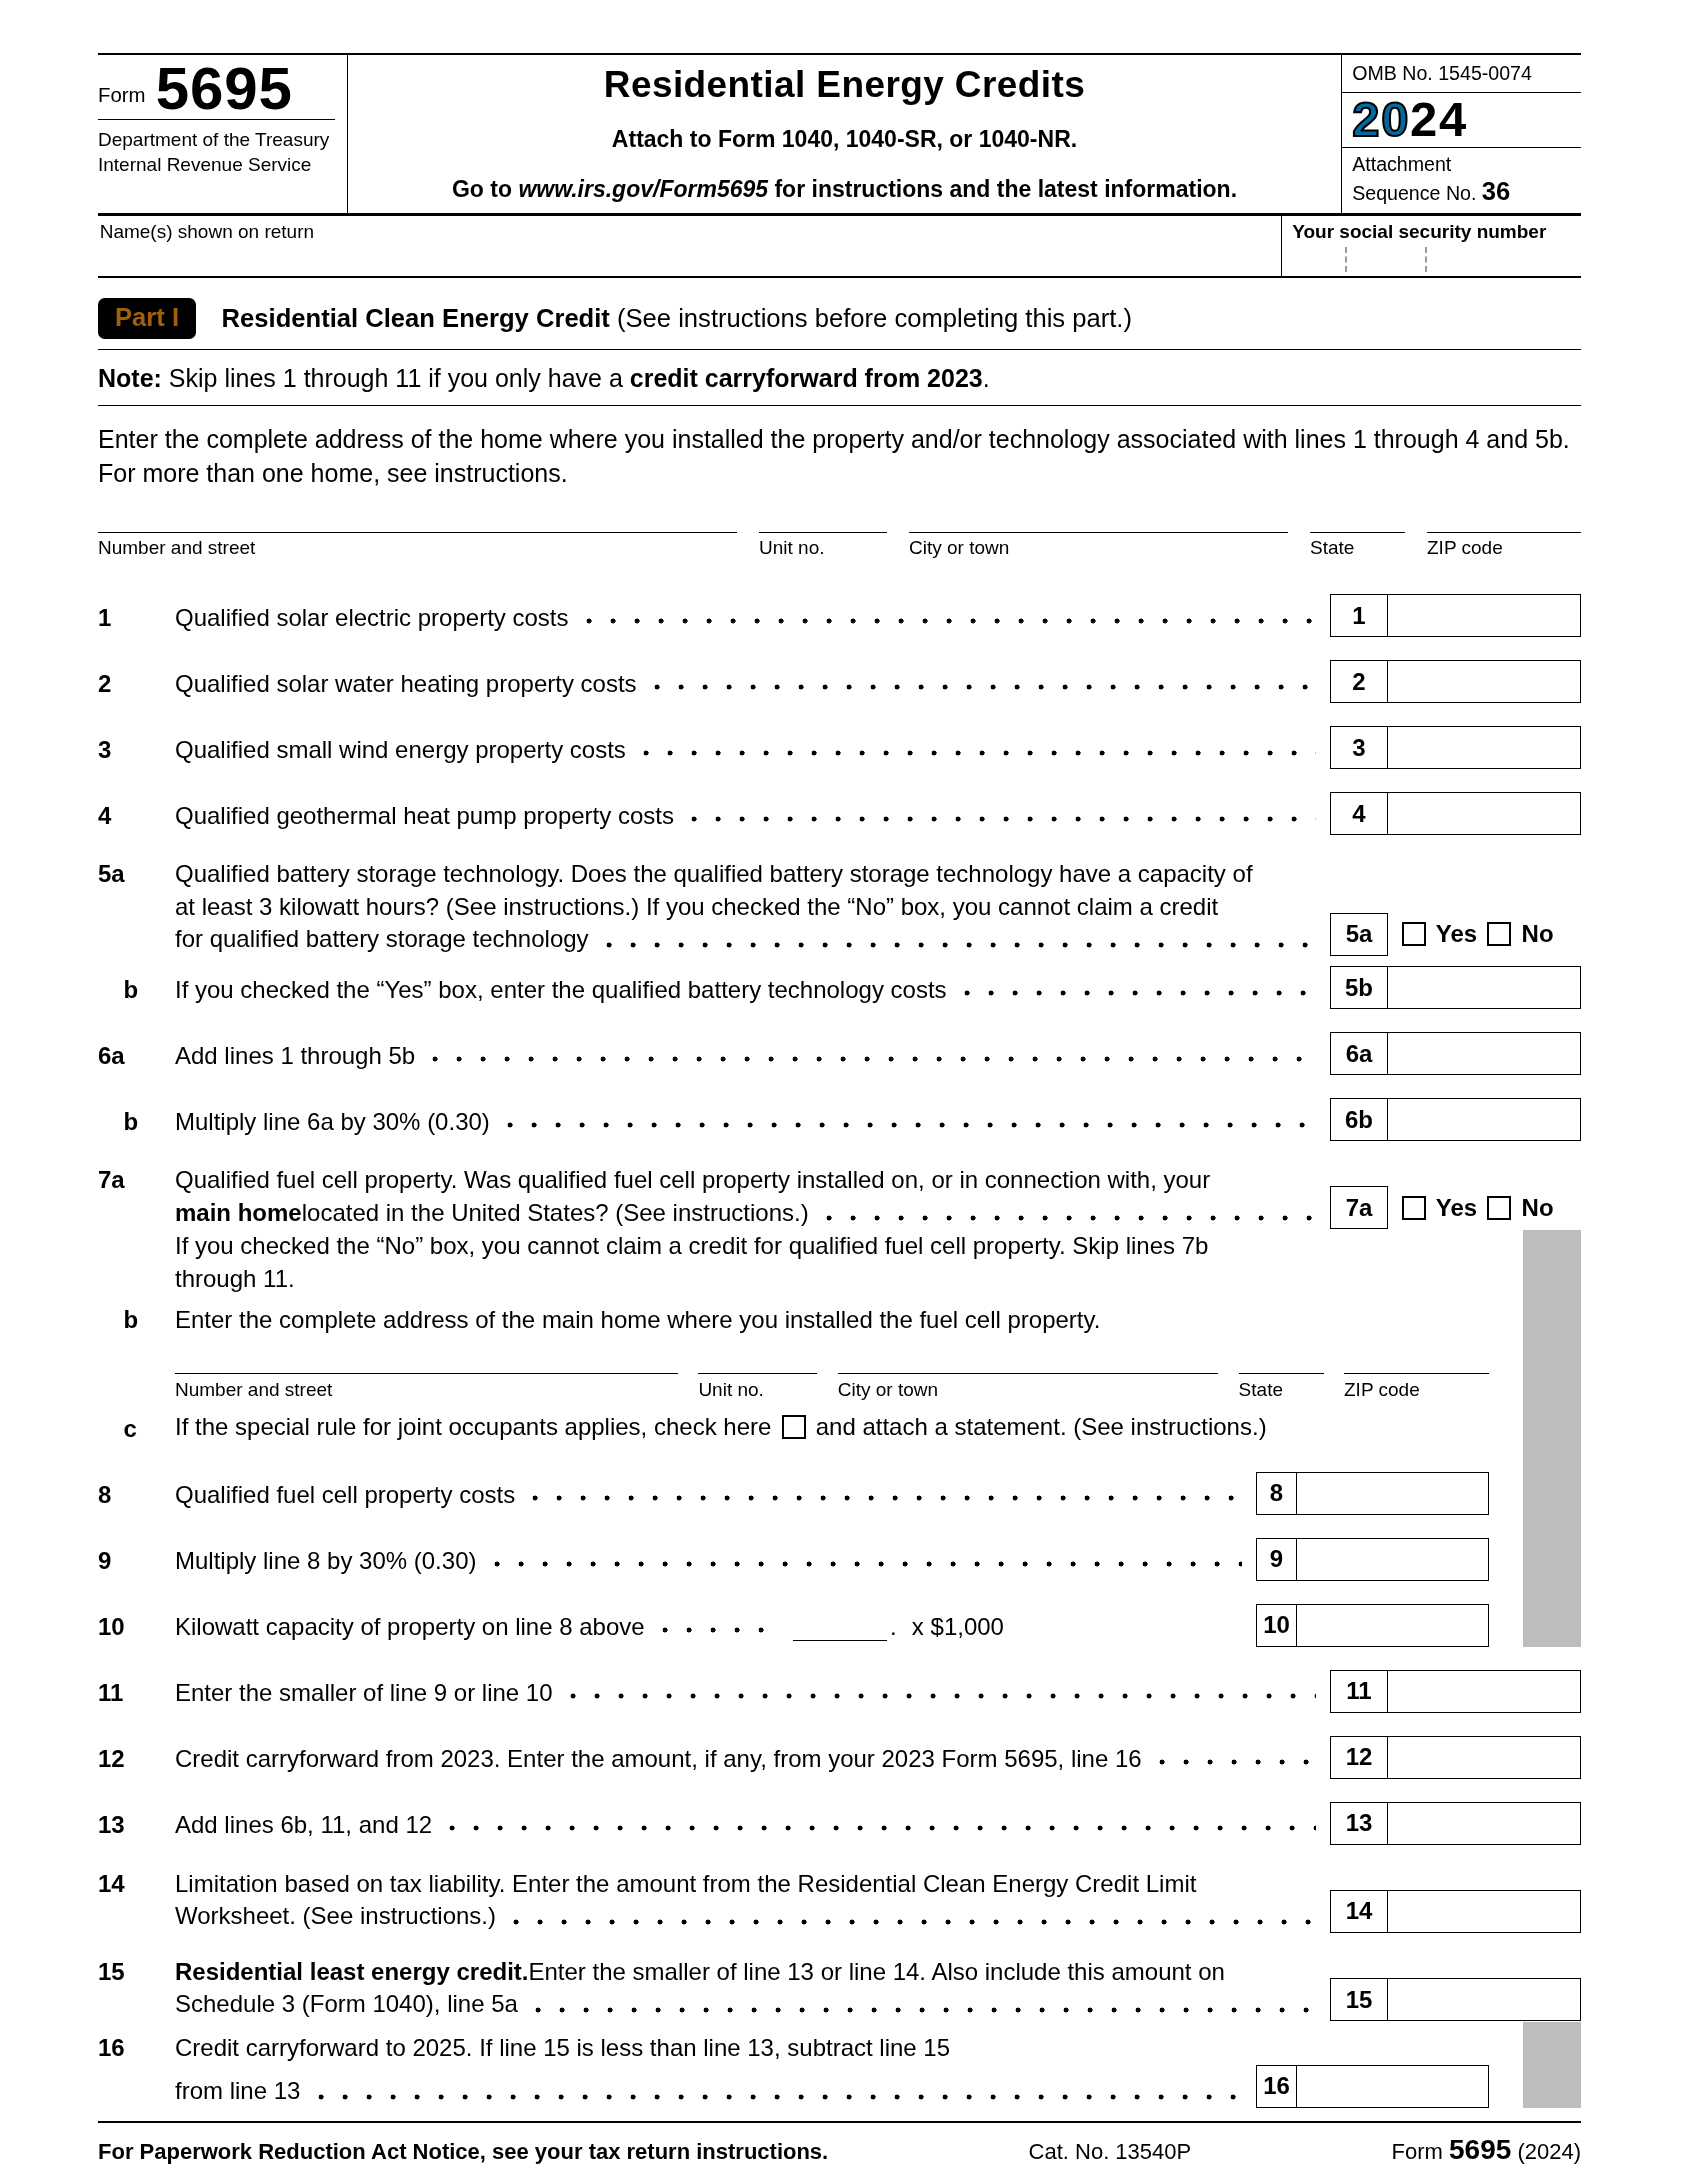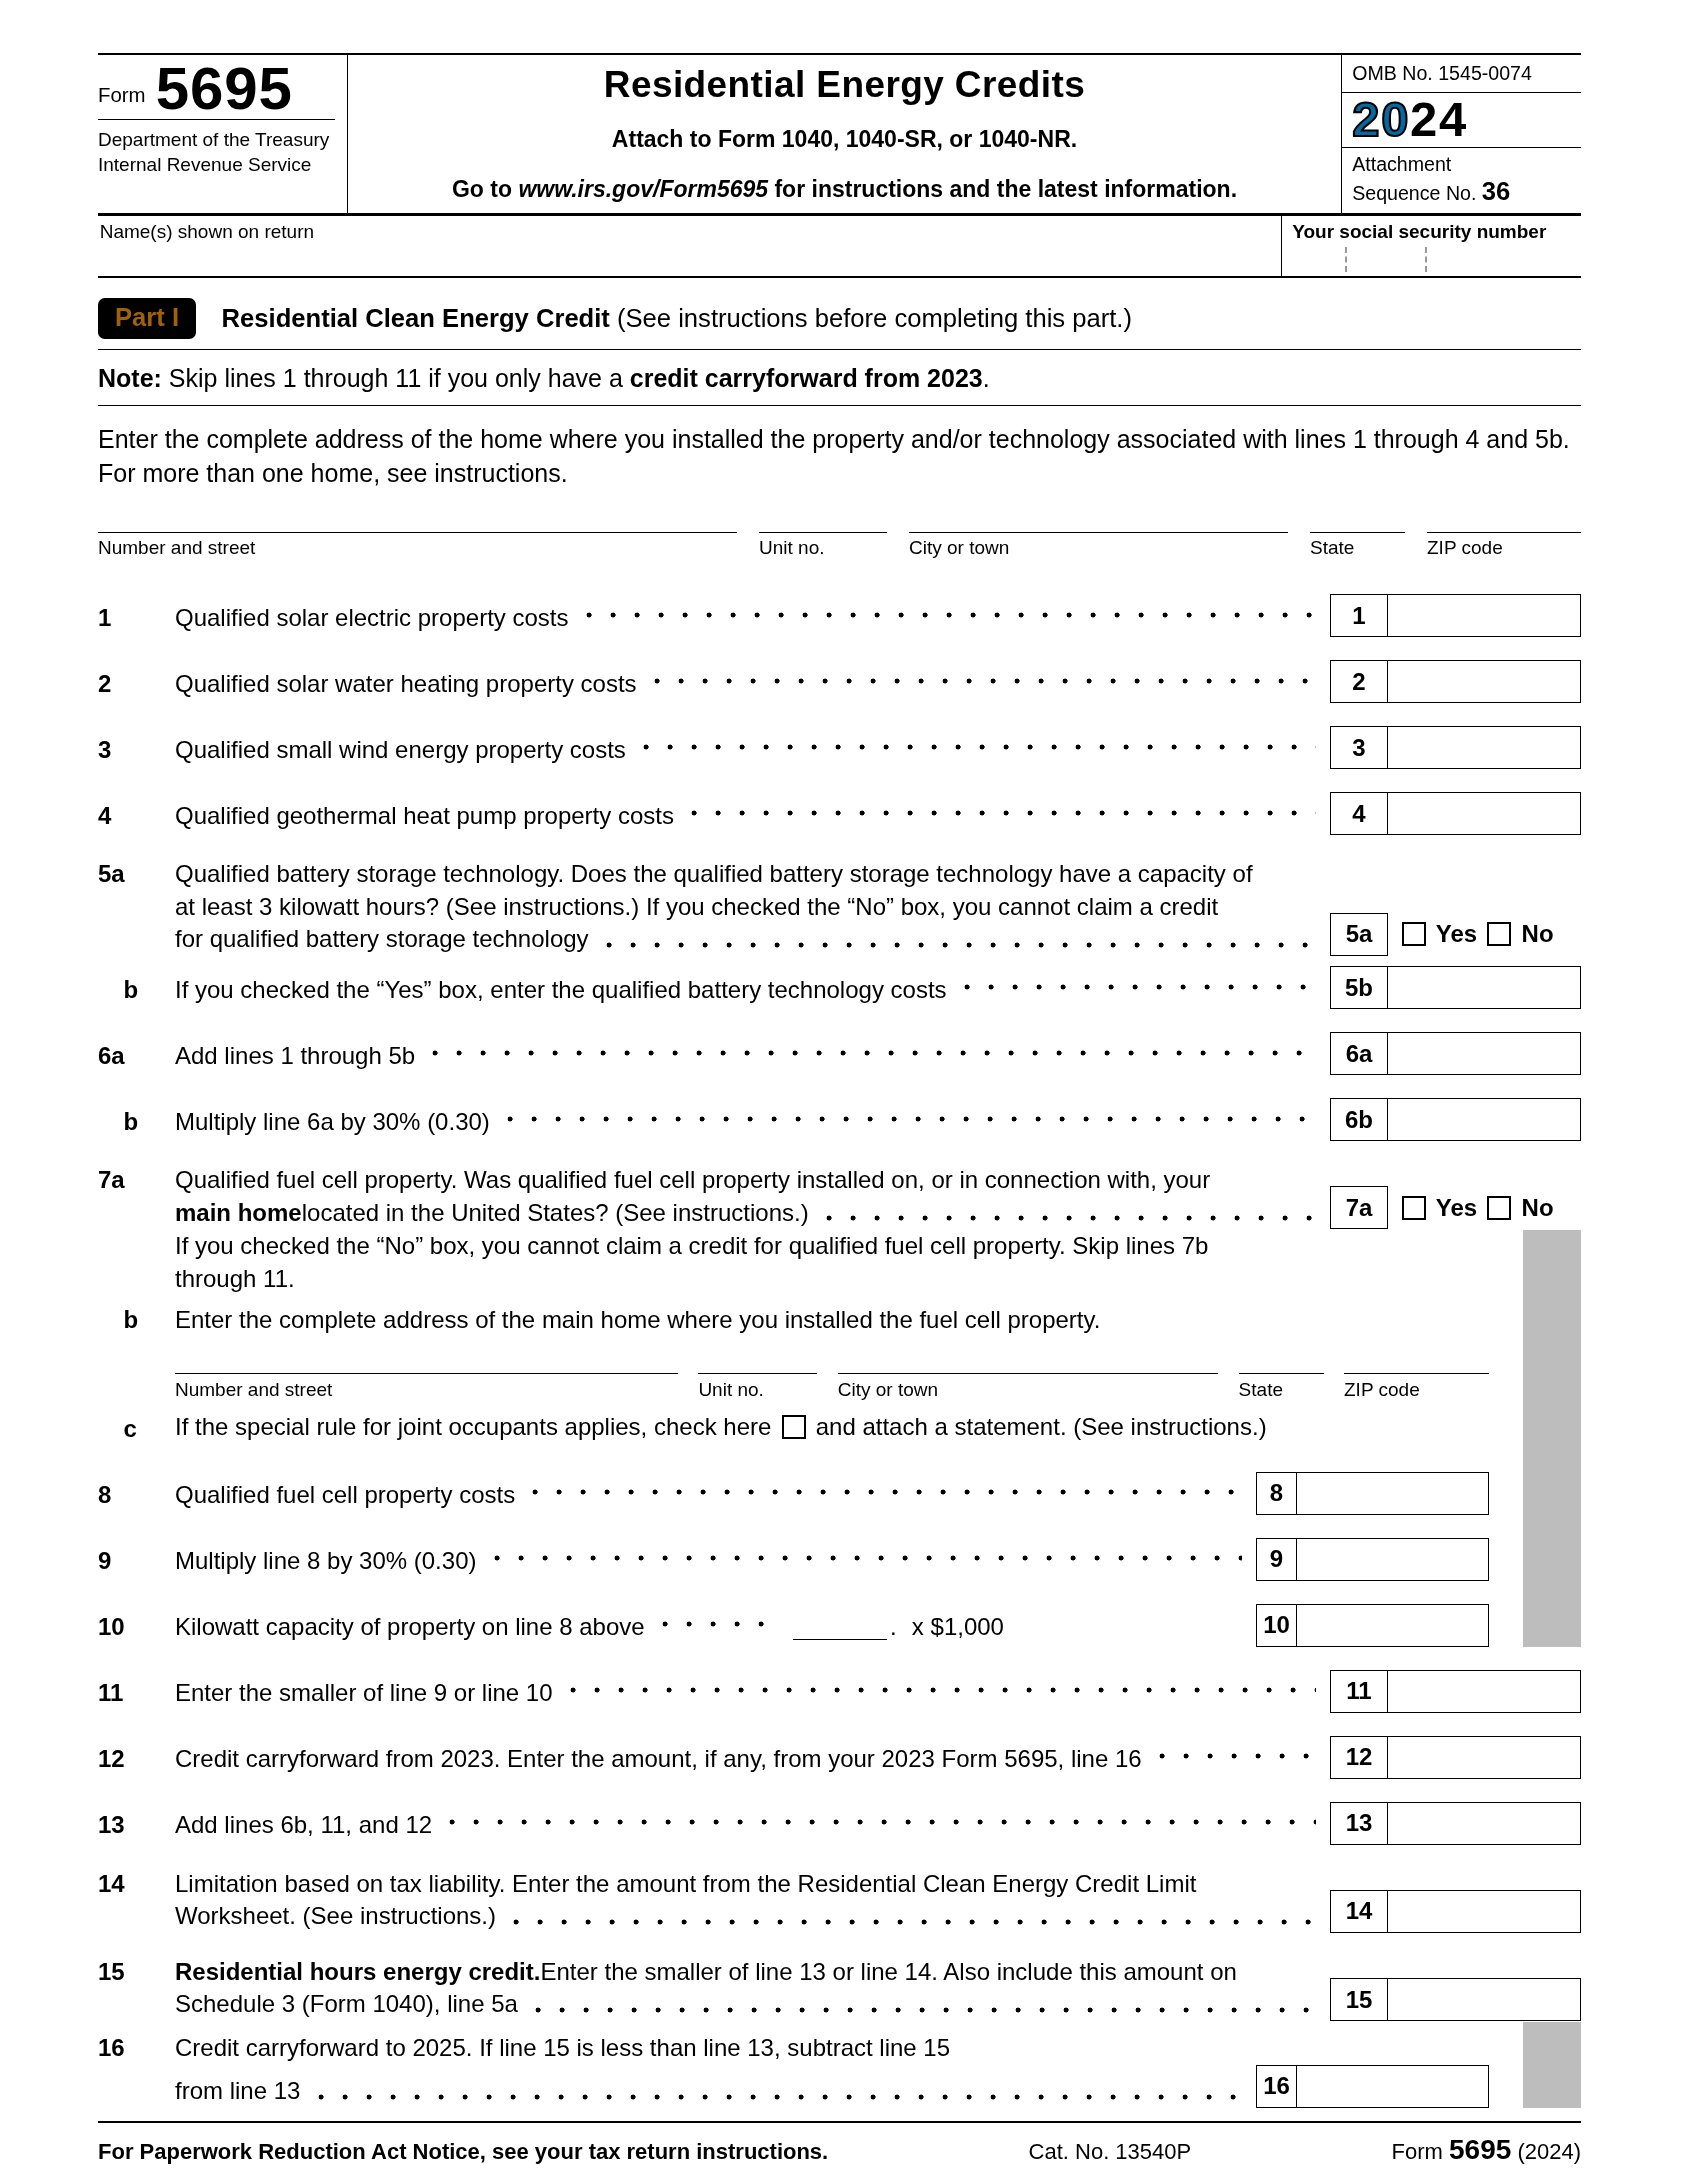--- a/index.html
+++ b/index.html
@@ -66,21 +66,21 @@
   .addr-grid.second .c-city { flex: 1; } .addr-grid.second .c-state { flex: 0 0 85px; }
   .addr-grid.second .c-zip { flex: 0 0 145px; }
 
   
   .rows { margin-top: 12px; }
   .row { display: flex; align-items: flex-end; margin-top: 23px; }
   .row.tight { margin-top: 10.2px; }
   .lnum { flex: none; width: 77px; font-weight: bold; align-self: flex-end; padding-bottom: 5.1px; white-space: nowrap; }
   .lnum.sub { padding-left: 25.6px; }
   .row.multi .lnum { align-self: flex-start; padding-bottom: 0; line-height: 1.36; }
-  .body { flex: 1; min-width: 0; display: flex; align-items: center; padding-bottom: 5.1px; }
+  .body { flex: 1; min-width: 0; display: flex; align-items: flex-end; padding-bottom: 5.1px; }
   .body.flow { display: block; line-height: 1.36; }
   .ltext { white-space: nowrap; }
   .body-col { flex: 1; min-width: 0; }
   .bline { display: flex; align-items: flex-end; line-height: 1.36; white-space: nowrap; }
   .leader { flex: 1; min-width: 0; height: 10.2px; margin: 0 13.6px 6px 15.3px;
     background-image: radial-gradient(circle at 5.1px 5.1px, #000 2.2px, transparent 2.8px);
     background-size: 24px 10.2px; background-repeat: repeat-x; }
   .leader.fixed { flex: 0 0 119px; }
   .spacer { flex: 1; }
 
@@ -476,21 +476,21 @@
       <div class="rcol">
         <div class="rnum">14</div>
         <div class="rbox"></div>
       </div>
     </div>
 
     <div class="row multi">
       <div class="lnum">15</div>
       <div class="body-col">
         <div class="bline">
-          <b>Residential hours energy credit.</b>
+          <b>Residential least energy credit.</b>
             <span> Enter the smaller of line 13 or line 14. Also include this amount on</span>
         </div>
         <div class="bline">
           <span>Schedule 3 (Form 1040), line 5a</span>
           <span class="leader"></span>
         </div>
       </div>
       <div class="rcol">
         <div class="rnum">15</div>
         <div class="rbox"></div>

